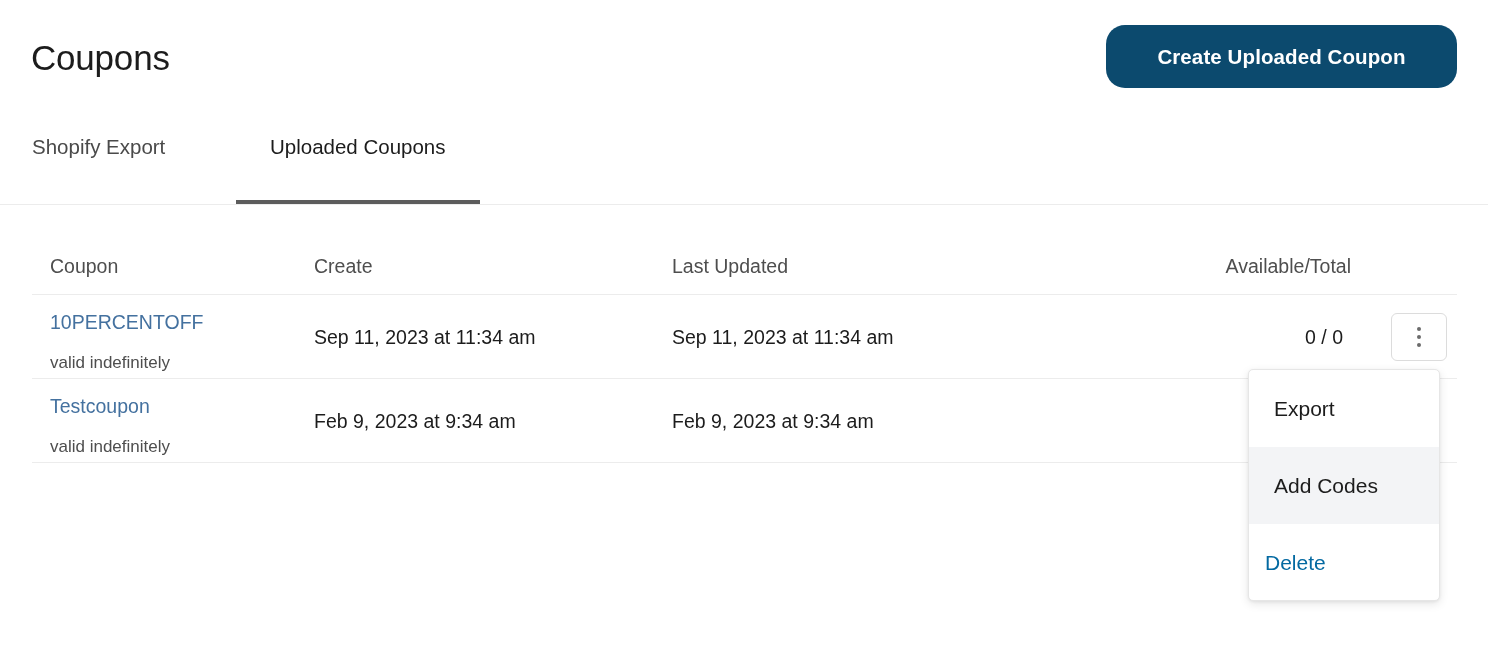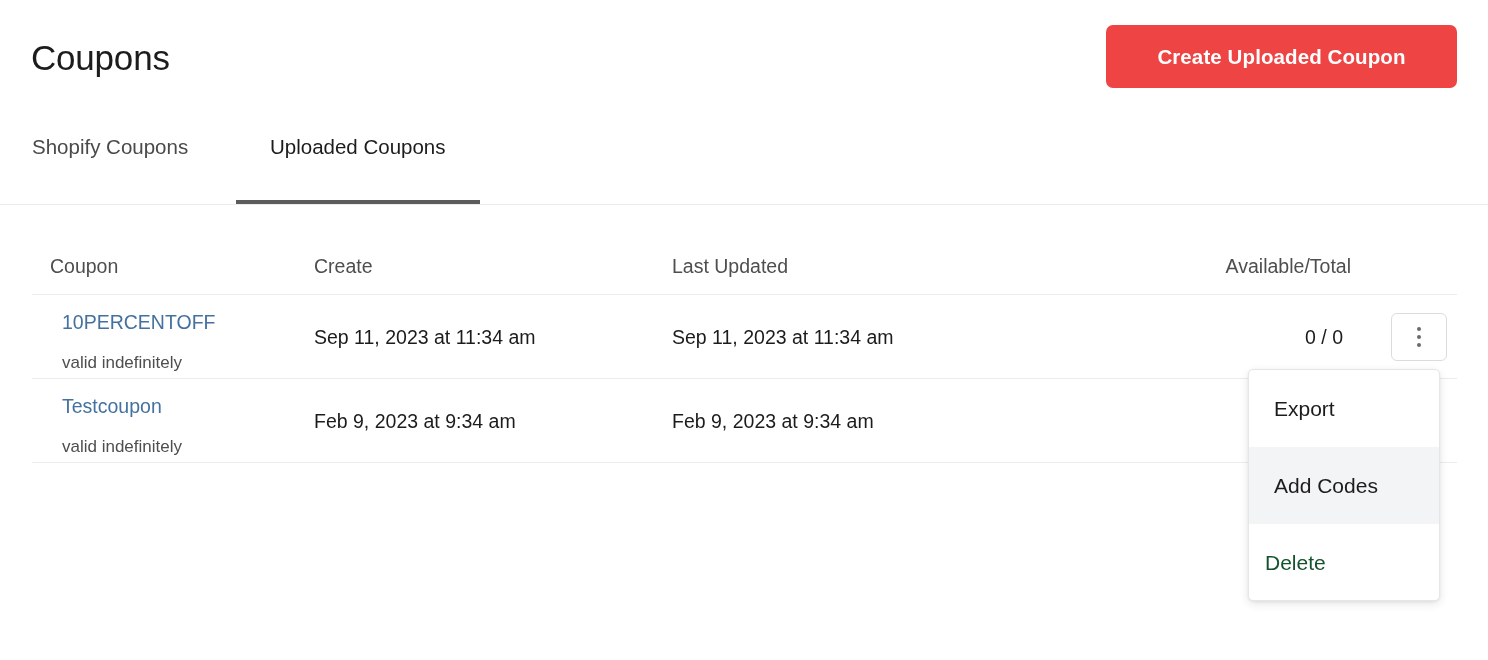--- a/index.html
+++ b/index.html
@@ -31,24 +31,24 @@
     font-weight: 400;
     letter-spacing: -0.2px;
     color: #1c1c1c;
     line-height: 42px;
     white-space: nowrap;
   }
   .primary-button {
     position: absolute;
     left: 1106px; top: 25px;
     width: 351px; height: 63px;
-    background: #ef4444;
+    background: #0c4a6e;
     color: #ffffff;
     border: none;
-    border-radius: 7px;
+    border-radius: 19px;
     font-family: "Liberation Sans", sans-serif;
     font-size: 20.5px;
     font-weight: 700;
     letter-spacing: 0.1px;
     cursor: pointer;
     padding: 16px;
   }
 
   
   .tab-bar {
@@ -113,21 +113,21 @@
     height: 84px;
     border-bottom: 1px solid #ececec;
   }
   .cell {
     position: absolute;
     font-size: 19.5px;
     color: #1c1c1c;
     line-height: 24px;
     white-space: nowrap;
   }
-  .cell-coupon  { left: 30px; top: 15px; }
+  .cell-coupon  { left: 18px; top: 15px; }
   .cell-created { left: 282px; top: 30px; }
   .cell-updated { left: 640px; top: 30px; }
   .cell-avail   { right: 114px; top: 30px; }
 
   .coupon-link {
     display: block;
     font-size: 19.5px;
     color: #44719f;
     line-height: 24px;
     text-decoration: none;
@@ -214,35 +214,35 @@
     display: flex;
     align-items: center;
     padding-left: 25px;
     font-size: 21px;
     color: #1c1c1c;
     line-height: 24px;
     cursor: pointer;
     white-space: nowrap;
   }
   .menu-item-highlighted { background: #f3f4f6; }
-  .menu-item-danger { color: #14532d; padding-left: 16px; }
+  .menu-item-danger { color: #0369a1; padding-left: 16px; }
 </style>
 </head>
 <body>
 
 <div id="page">
 
   <div class="page-header">
     <div class="page-title">Coupons</div>
     <button class="primary-button">Create Uploaded Coupon</button>
   </div>
 
   <div class="tab-bar">
     <div class="tab tab-inactive">
-      <span class="tab-label">Shopify Coupons</span>
+      <span class="tab-label">Shopify Export</span>
     </div>
     <div class="tab tab-active">
       <span class="tab-label">Uploaded Coupons</span>
       <span class="tab-underline"></span>
     </div>
   </div>
 
   <div class="data-table">
 
     <div class="table-head">

